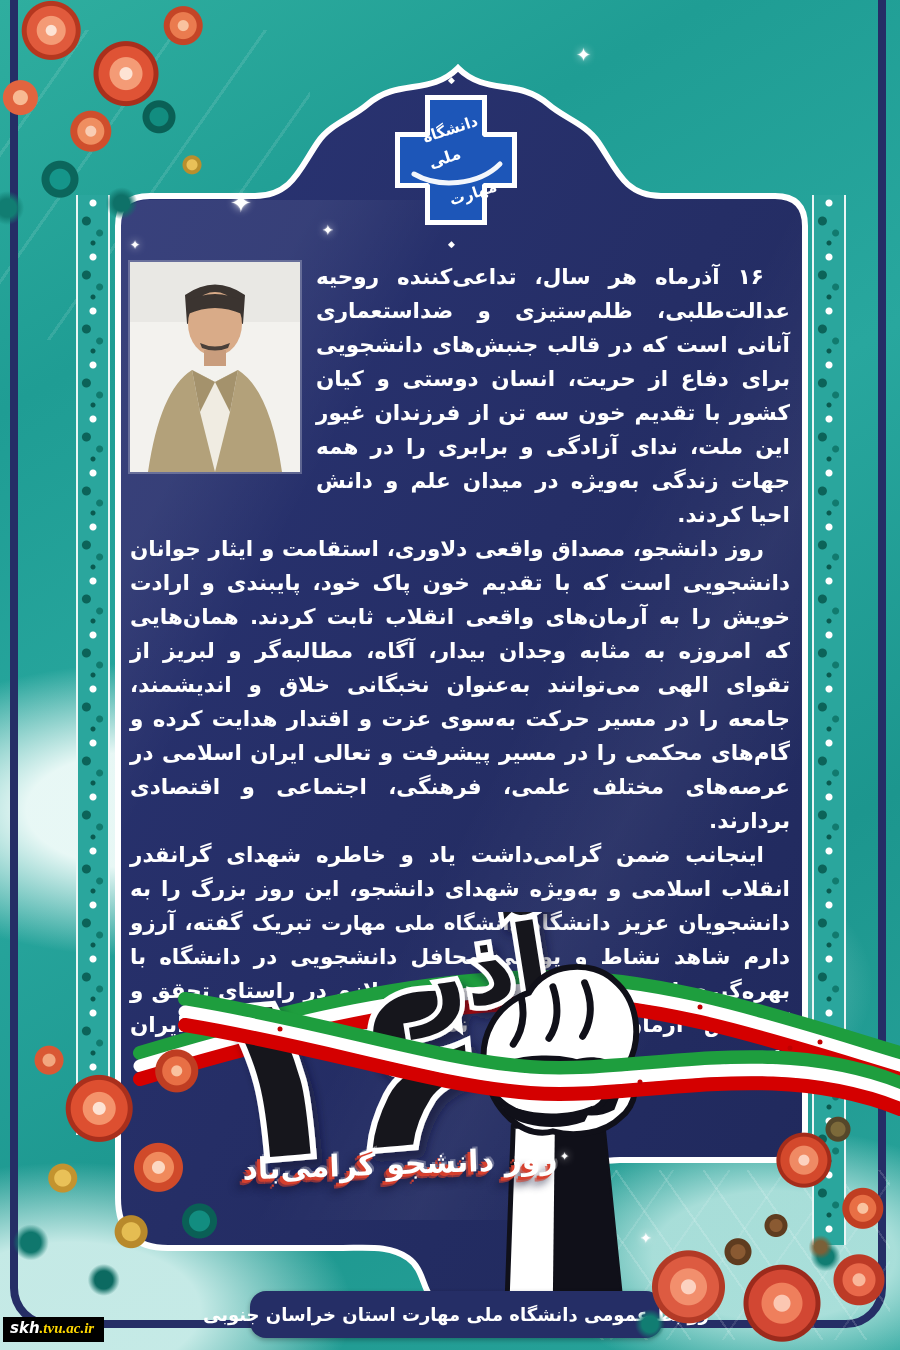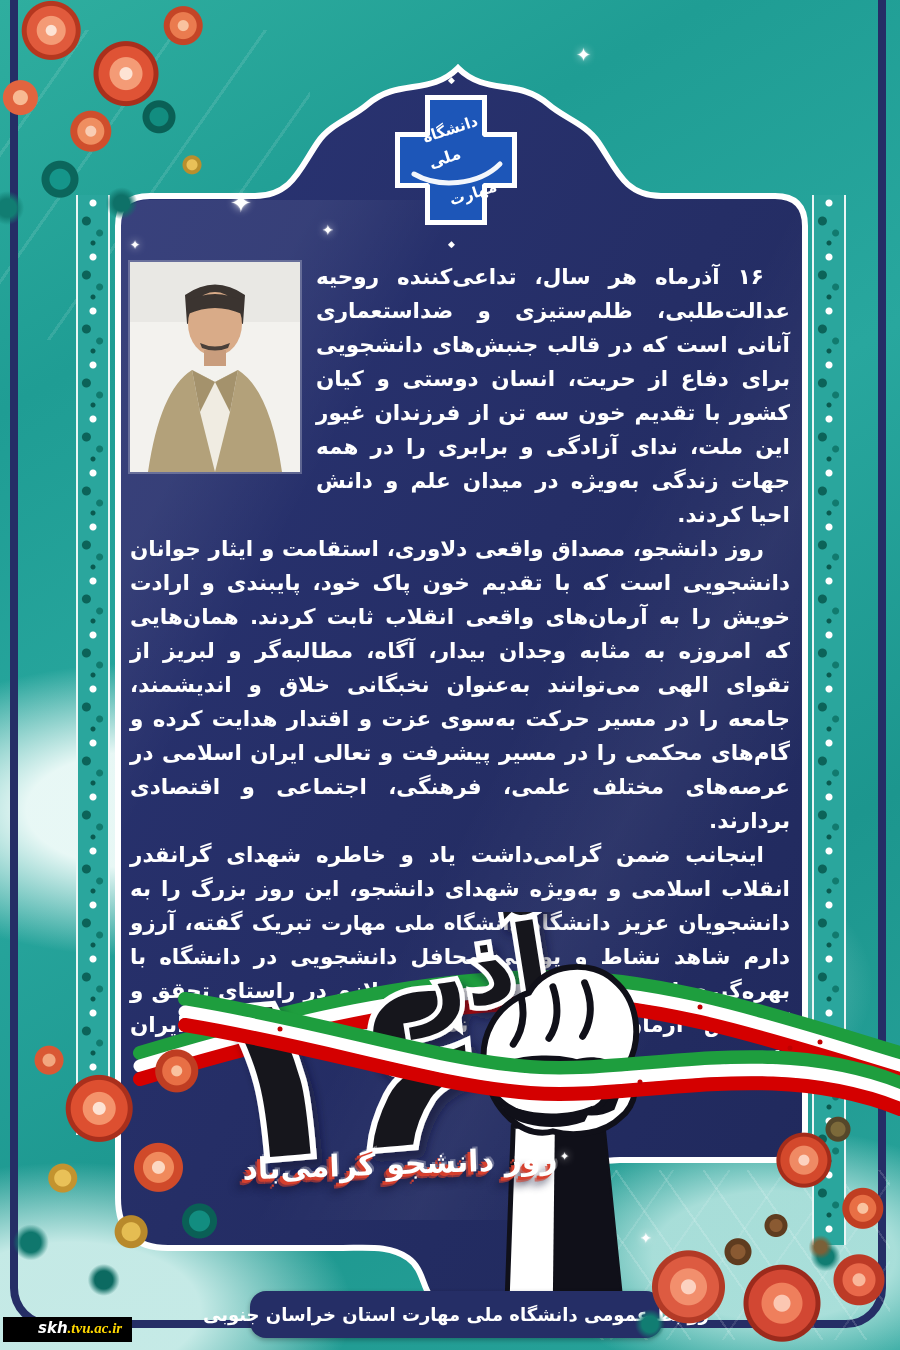--- a/index.html
+++ b/index.html
@@ -57,21 +57,21 @@
   .ribbon-front{z-index:10;}
   .caption{left:230px;top:1146px;width:340px;z-index:11;direction:rtl;text-align:center;
     color:#fff;font-size:30px;font-weight:900;transform:rotate(-2deg);
     text-shadow:-3px 3px 0 #d6402e,-5px 5px 0 rgba(214,64,46,.6),2px -2px 0 rgba(255,255,255,.3),-8px 8px 9px rgba(15,18,50,.85);}
   
   .footer-pill{left:250px;top:1291px;width:412px;height:47px;z-index:13;background:#252e66;
     border-radius:16px;display:flex;align-items:center;justify-content:center;direction:rtl;
     color:#fff;font-size:18px;font-weight:bold;white-space:nowrap;box-shadow:0 2px 5px rgba(0,0,0,.3);}
   .watermark{left:3px;top:1317px;z-index:15;background:#000;padding:3px 10px 5px 7px;
     font-style:italic;font-weight:bold;font-size:15px;line-height:17px;}
-  .watermark .wm-prefix{color:#fff;margin-left:28px;}
+  .watermark .wm-prefix{color:#fff;}
   .watermark .wm-suffix{color:#ffd800;font-family:Liberation Serif, serif;}
   
   .flower{z-index:12;pointer-events:none;}
   .fl-tl{left:-6px;top:-8px;width:220px;height:240px;background:
     radial-gradient(circle at 26% 16%,#fde3d4 0 5px,#f49b76 6px 14px,#e05a3c 15px 24px,#b5371f 25px 29px,rgba(0,0,0,0) 30px),
     radial-gradient(circle at 60% 34%,#fde3d4 0 6px,#f49b76 7px 16px,#df5335 17px 27px,#a92f1c 28px 32px,rgba(0,0,0,0) 33px),
     radial-gradient(circle at 86% 14%,#f9c29f 0 5px,#ea7b4f 6px 13px,#c44527 14px 19px,rgba(0,0,0,0) 20px),
     radial-gradient(circle at 12% 44%,#f8b993 0 7px,#e2643f 8px 17px,rgba(0,0,0,0) 18px),
     radial-gradient(circle at 44% 58%,#f9cdb4 0 5px,#ef8e60 6px 13px,#cf4e2c 14px 20px,rgba(0,0,0,0) 21px),
     radial-gradient(circle at 75% 52%,#128d80 0 9px,#0a6056 10px 16px,rgba(0,0,0,0) 17px),

